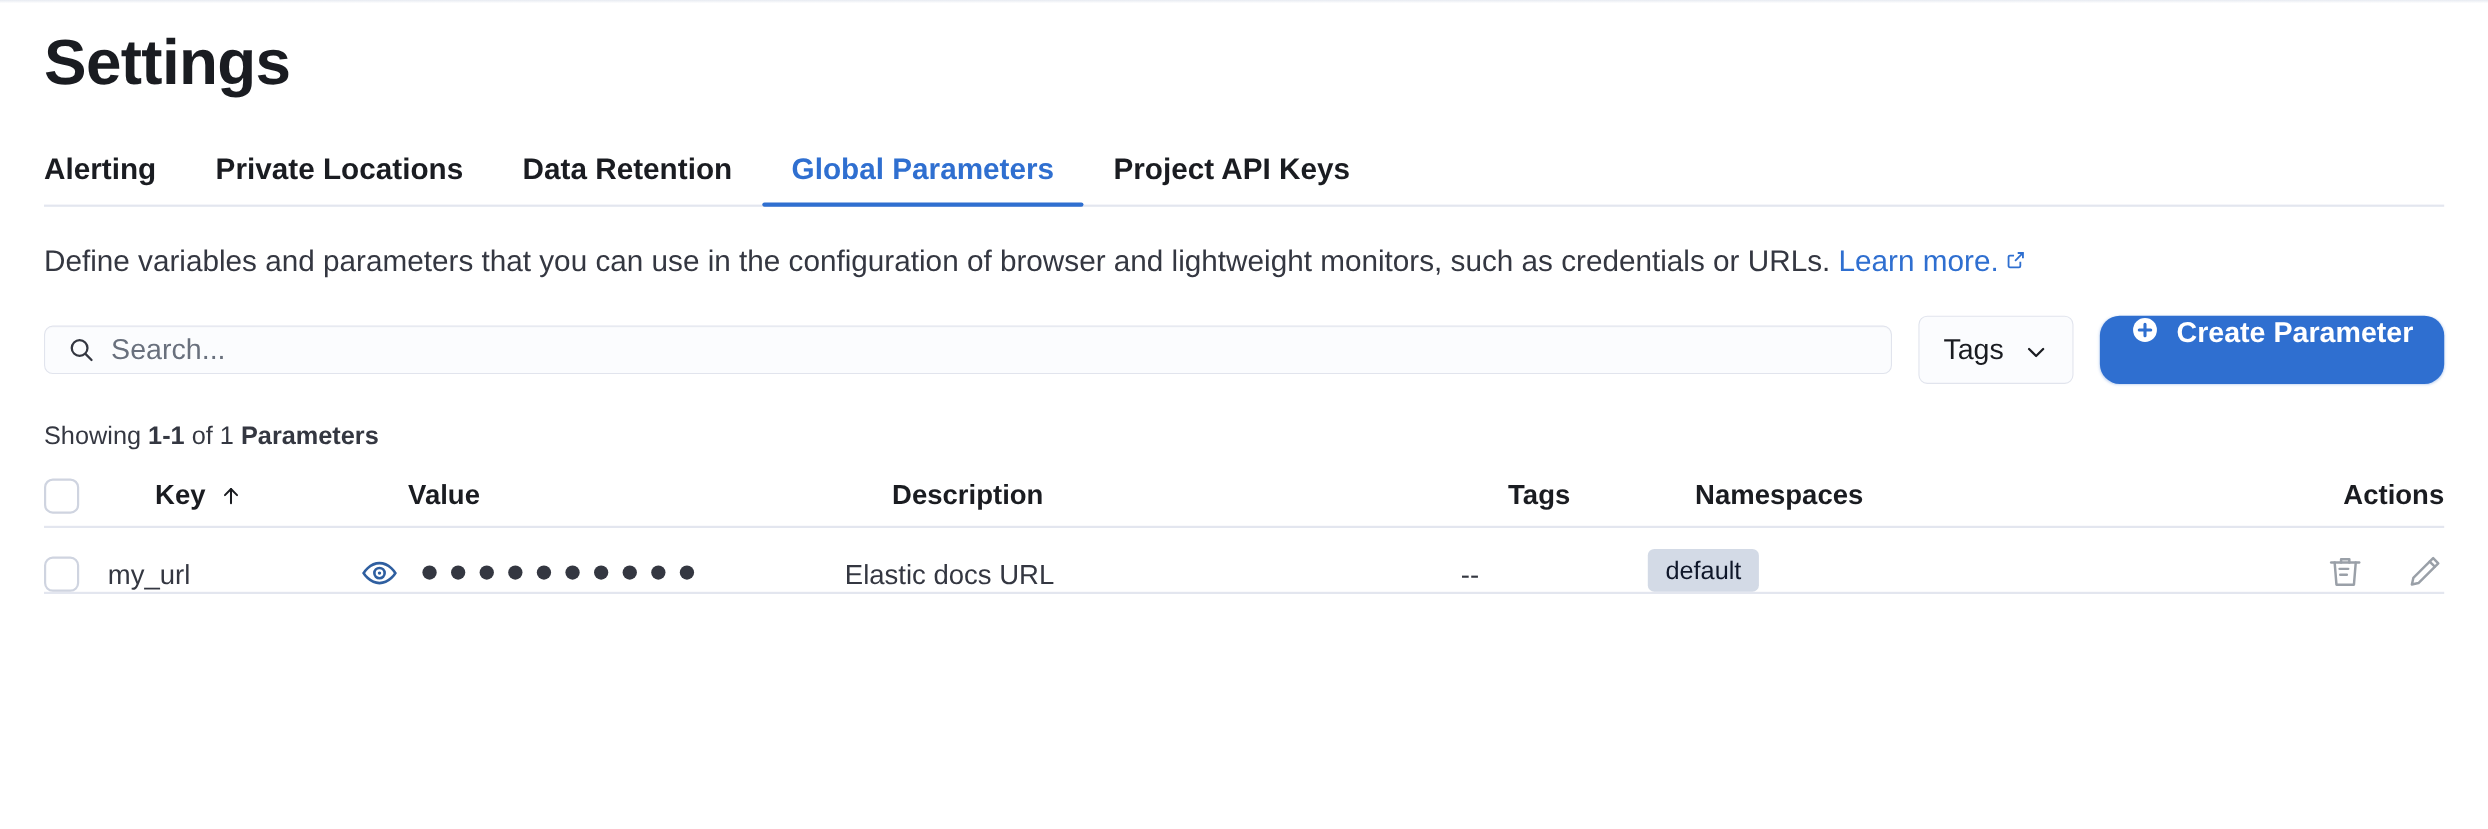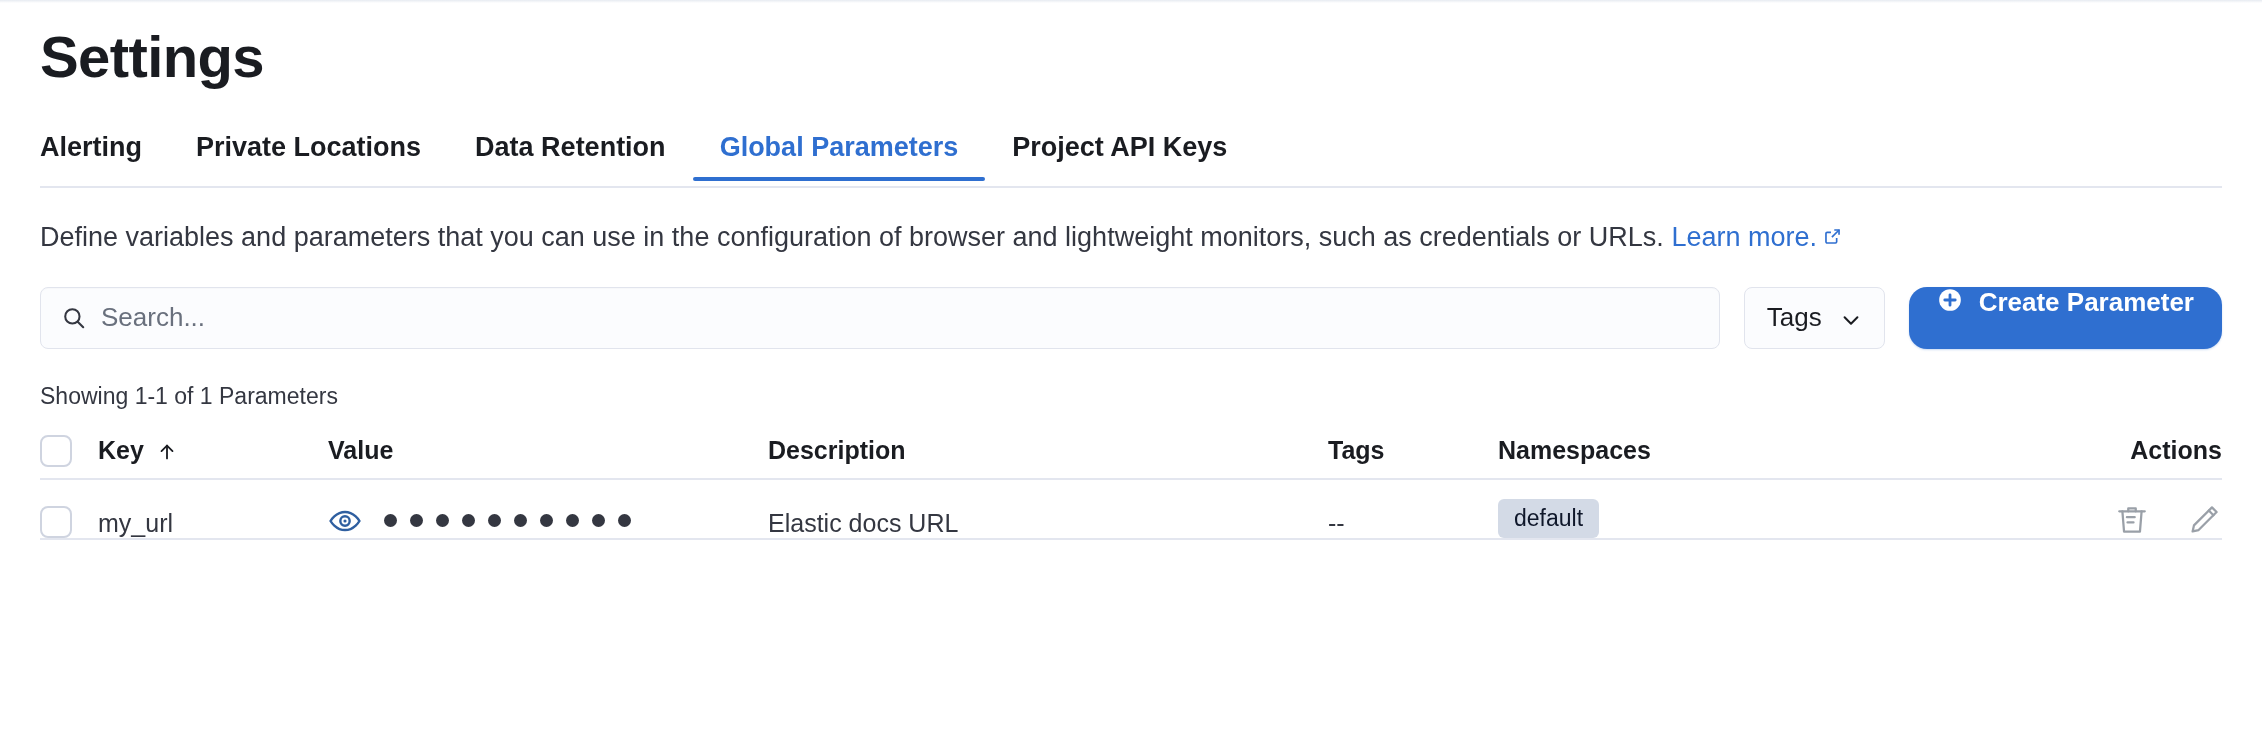--- a/index.html
+++ b/index.html
@@ -36,21 +36,21 @@
     line-height: 1.05;
     font-weight: 700;
     letter-spacing: -0.6px;
     color: #1a1c21;
     padding-top: 27px;
   }
 
   
   .tabs {
     display: flex;
-    align-items: flex-start;
+    align-items: flex-end;
     gap: 0;
     margin-top: 44px;
     border-bottom: 2px solid #e3e6ef;
     height: 56px;
   }
   .tab {
     position: relative;
     font-size: 27px;
     font-weight: 700;
     color: #1a1c21;
@@ -95,21 +95,21 @@
 
   
   .toolbar {
     display: flex;
     align-items: center;
     gap: 24px;
     margin-top: 33px;
   }
   .search-box {
     flex: 1 1 auto;
-    height: 62px;
+    height: 44px;
     background: #fbfcfe;
     border: 1px solid #e1e4ed;
     border-radius: 8px;
     display: flex;
     align-items: center;
     padding: 0 20px;
     box-shadow: 0 1px 1px rgba(0,0,0,0.02) inset;
   }
   .search-icon { width: 26px; height: 26px; margin-right: 14px; flex: 0 0 auto; }
   .search-input {
@@ -159,21 +159,21 @@
     box-shadow: 0 1px 2px rgba(47,111,208,0.25);
   }
   .plus-icon { width: 26px; height: 26px; flex: 0 0 auto; }
 
   
   .showing {
     margin-top: 34px;
     font-size: 23px;
     color: #343741;
   }
-  .showing b { font-weight: 400; }
+  .showing b { font-weight: 700; }
 
   
   .table { width: 100%; margin-top: 14px; }
   .trow {
     display: flex;
     align-items: center;
     border-bottom: 2px solid #e3e6ef;
     height: 56px;
   }
   .trow.body { height: 60px; border-bottom: 2px solid #e3e6ef; align-items: flex-end; }
@@ -188,20 +188,21 @@
 
   .th {
     font-size: 25px;
     font-weight: 700;
     color: #1a1c21;
     display: flex;
     align-items: center;
     gap: 12px;
     cursor: pointer;
     white-space: nowrap;
+    margin-left: 43px;
   }
   .th.plain { cursor: default; }
   .sort-arrow { width: 22px; height: 22px; }
 
   .td {
     font-size: 25px;
     color: #343741;
     white-space: nowrap;
   }
 

